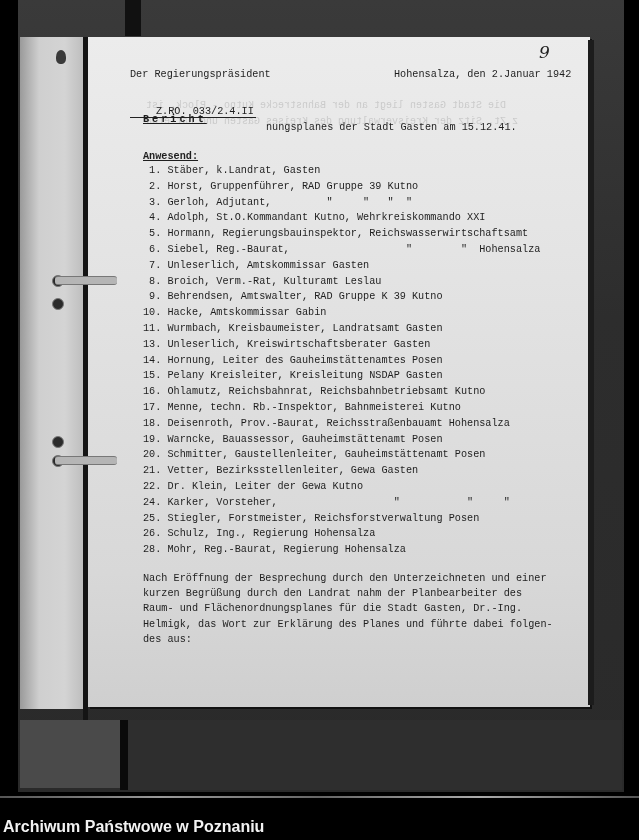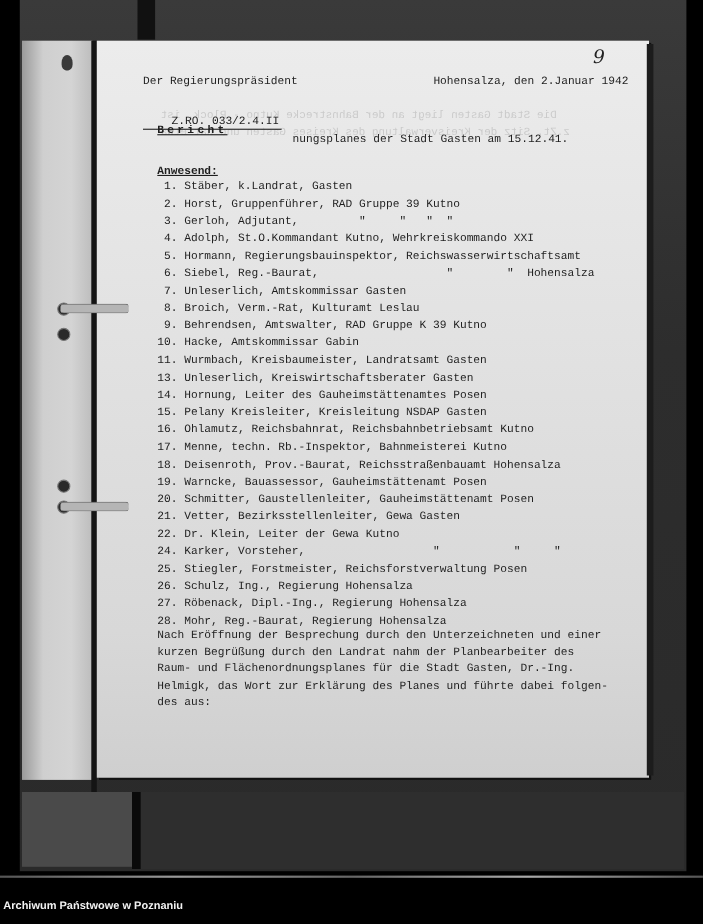--- a/index.html
+++ b/index.html
@@ -39,21 +39,21 @@
     .title-rest { position: absolute; left: 176px; top: 85px; line-height: 12px; width: 320px; }
     .present-label { position: absolute; left: 55px; top: 114px; text-decoration: underline; font-weight: bold; }
     .attendees { position: absolute; left: 55px; top: 126px; margin: 0; padding: 0; list-style: none; }
     .attendees li { height: 15.8px; line-height: 15.8px; white-space: pre; }
     .para { position: absolute; left: 55px; top: 534px; width: 440px; line-height: 15.2px; white-space: pre-line; }
     .ghost { position: absolute; color: rgba(60,60,60,0.18); font-size: 10px; transform: scaleX(-1); white-space: pre; }
 
     .footer-rule { position: absolute; left: 0; top: 796px; width: 639px; height: 2px; background: linear-gradient(90deg, #555, #999, #666, #aaa, #555); }
     .footer-text {
       position: absolute; left: 3px; top: 818px; color: #f2f2f2;
-      font-family: "Liberation Sans", "DejaVu Sans", sans-serif; font-weight: bold; font-size: 10px;
+      font-family: "Liberation Sans", "DejaVu Sans", sans-serif; font-weight: bold; font-size: 16px;
     }
   </style>
 </head>
 <body>
 
 <div class="scan-bg"></div>
 <div class="top-strip-dark"></div>
 <div class="left-page"></div>
 <div class="under-strip"></div>
 <div class="under-dark"></div>
@@ -105,21 +105,20 @@
       <li>16. Ohlamutz, Reichsbahnrat, Reichsbahnbetriebsamt Kutno</li>
       <li>17. Menne, techn. Rb.-Inspektor, Bahnmeisterei Kutno</li>
       <li>18. Deisenroth, Prov.-Baurat, Reichsstraßenbauamt Hohensalza</li>
       <li>19. Warncke, Bauassessor, Gauheimstättenamt Posen</li>
       <li>20. Schmitter, Gaustellenleiter, Gauheimstättenamt Posen</li>
       <li>21. Vetter, Bezirksstellenleiter, Gewa Gasten</li>
       <li>22. Dr. Klein, Leiter der Gewa Kutno</li>
       <li>24. Karker, Vorsteher,                   "           "     "</li>
       <li>25. Stiegler, Forstmeister, Reichsforstverwaltung Posen</li>
       <li>26. Schulz, Ing., Regierung Hohensalza</li>
-      <li>27. Röbenack, Dipl.-Ing., Regierung Hohensalza</li>
       <li>28. Mohr, Reg.-Baurat, Regierung Hohensalza</li>
     </ul>
 
     <div class="para">Nach Eröffnung der Besprechung durch den Unterzeichneten und einer
 kurzen Begrüßung durch den Landrat nahm der Planbearbeiter des
 Raum- und Flächenordnungsplanes für die Stadt Gasten, Dr.-Ing.
 Helmigk, das Wort zur Erklärung des Planes und führte dabei folgen-
 des aus:</div>
   </div>
 </div>

